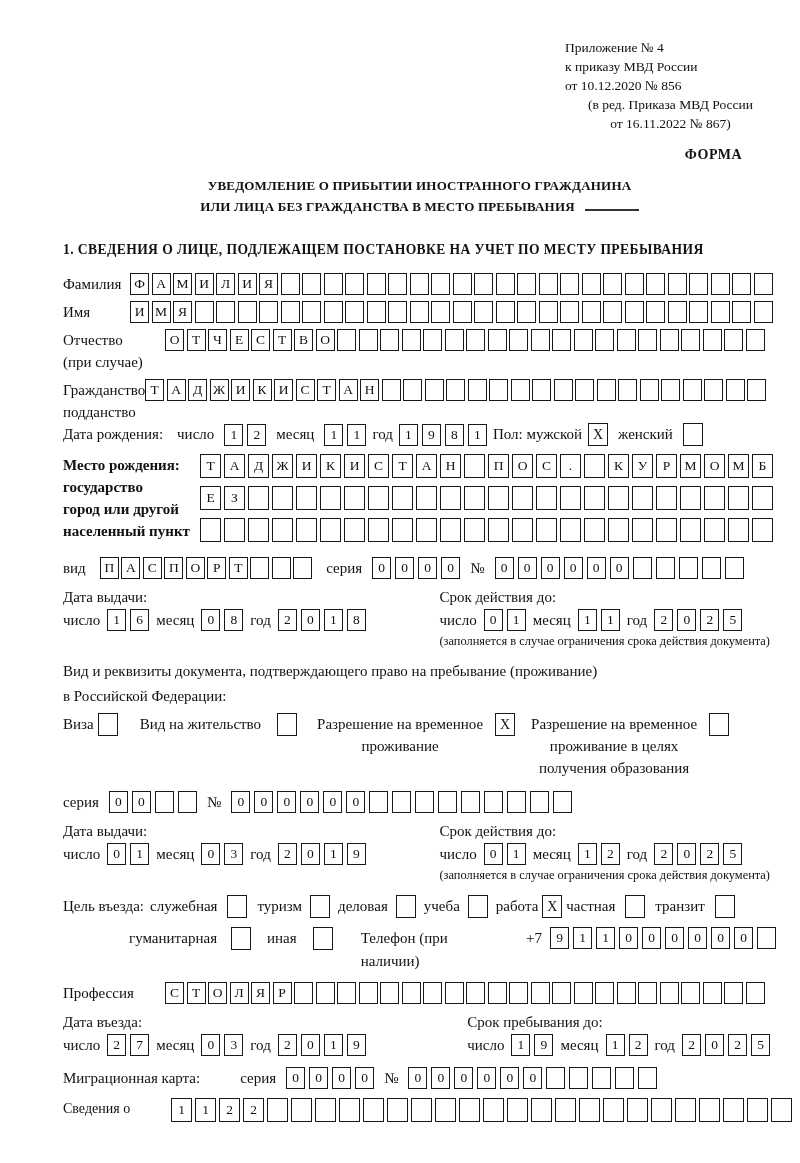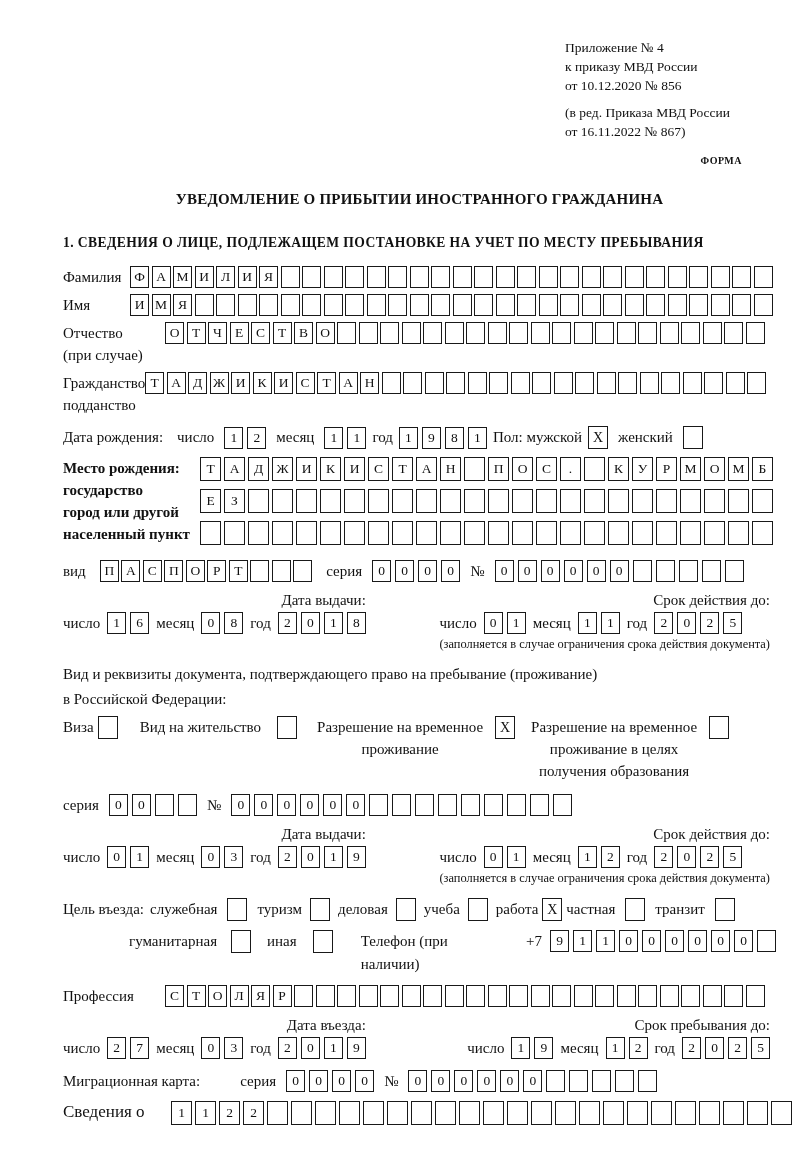--- a/index.html
+++ b/index.html
@@ -6,55 +6,55 @@
   html,body { background:#ffffff; }
   body {
     width:800px; height:1163px;
     color:#111;
     font-family:"Liberation Serif", serif;
     overflow:hidden;
   }
   .page { padding:38px 24px 12px 63px; width:800px; height:1163px; }
 
   .top-note { margin-left:502px; font-size:13.5px; line-height:19px; }
-  .top-note .sub { margin-top:8px; }
-
-  .forma { text-align:right; padding-right:34px; font-weight:bold; font-size:10px; margin-top:14px; letter-spacing:.5px; }
-
-  .title { text-align:center; font-weight:bold; font-size:15px; line-height:21px; margin-top:23px; letter-spacing:.2px; }
+  .top-note .sub { margin-top:0;text-align:center; }
+
+  .forma { text-align:right; padding-right:34px; font-weight:bold; font-size:14px; margin-top:14px; letter-spacing:.5px; }
+
+  .title { text-align:center; font-weight:bold; font-size:13px; line-height:21px; margin-top:12px; letter-spacing:.2px; }
   .blank { display:inline-block; width:54px; border-bottom:2.2px solid #333; height:12px; margin-left:10px; }
 
   .sect { font-weight:bold; font-size:13.6px; margin-top:25px; white-space:nowrap; letter-spacing:.4px; }
 
   .frow { display:flex; align-items:flex-start; margin-top:6px; }
   .flabel { font-size:15px; line-height:22px; flex-shrink:0; }
   .lw1 { width:67px; }
   .lw2 { width:102px; }
   .lw3 { width:82px; }
   .lw4 { width:137px;font-weight:bold; }
-  .lw5 { width:108px; font-size:17px; line-height:22.5px; }
+  .lw5 { width:108px; font-size:14px; line-height:22.5px; }
 
   .cells { display:flex; gap:2.5px; flex-wrap:nowrap; }
   .cell { width:19px; height:22px; border:1.5px solid #191919; display:flex; align-items:center; justify-content:center; font-size:13.5px; flex-shrink:0; background:#fff; }
   .cells.d { gap:4px; }
   .cells.big { gap:3px; }
   .cells.big .cell { width:21px; height:24px; }
   .stack > .cells { margin-bottom:8px; }
 
   .checkbox { width:20px; height:23px; border:1.5px solid #191919; display:flex; align-items:center; justify-content:center; font-size:14px; flex-shrink:0; background:#fff; }
 
-  .inlinerow { display:flex; align-items:center; font-size:15px; margin-top:10px; }
+  .inlinerow { display:flex; align-items:center; font-size:15px; }
   .inlinerow .gap6 { margin-left:6px; } .inlinerow .gap10 { margin-left:10px; } .inlinerow .gap14 { margin-left:14px; }
 
   .docheading { text-align:center; font-weight:bold; font-size:14.2px; margin-top:10px; }
 
   .datepair { display:flex; margin-top:10px; }
   .dg1 { margin-left:0; }
   .dg2 { margin-left:auto; margin-right:6px; }
-  .dtitle { text-align:right; font-size:15px; margin-bottom:3px; }
+  .dtitle { text-align:left; font-size:15px; margin-bottom:3px; }
   .dline { display:flex; align-items:center; font-size:15px; }
   .dline span { margin:0 7px; }
   .dline span:first-child { margin-left:0; }
   .dnote { font-size:12.4px; margin-top:3px; text-align:center; }
 
   .introline { font-size:15px; margin-top:10px; line-height:25px; }
 
   .optrow { display:flex; align-items:flex-start; font-size:15px; margin-top:8px; }
   .optrow .olabel { line-height:23px; }
   .multi { text-align:center; line-height:22px; }
@@ -71,20 +71,23 @@
     <div class="sub">
       <div>(в ред. Приказа МВД России</div>
       <div>от 16.11.2022 № 867)</div>
     </div>
   </div>
 
   <div class="forma">ФОРМА</div>
 
   <div class="title">
     <div>УВЕДОМЛЕНИЕ О ПРИБЫТИИ ИНОСТРАННОГО ГРАЖДАНИНА</div>
+    <div>
+      <span>ИЛИ ЛИЦА БЕЗ ГРАЖДАНСТВА В МЕСТО ПРЕБЫВАНИЯ</span><span class="blank"></span>
+    </div>
   </div>
 
   <div class="sect">1. СВЕДЕНИЯ О ЛИЦЕ, ПОДЛЕЖАЩЕМ ПОСТАНОВКЕ НА УЧЕТ ПО МЕСТУ ПРЕБЫВАНИЯ</div>
 
   <div class="frow" style="margin-top:15px;">
     <div class="flabel lw1">Фамилия</div>
     <div class="cells">
         <div class="cell">Ф</div>
         <div class="cell">А</div>
         <div class="cell">М</div>

